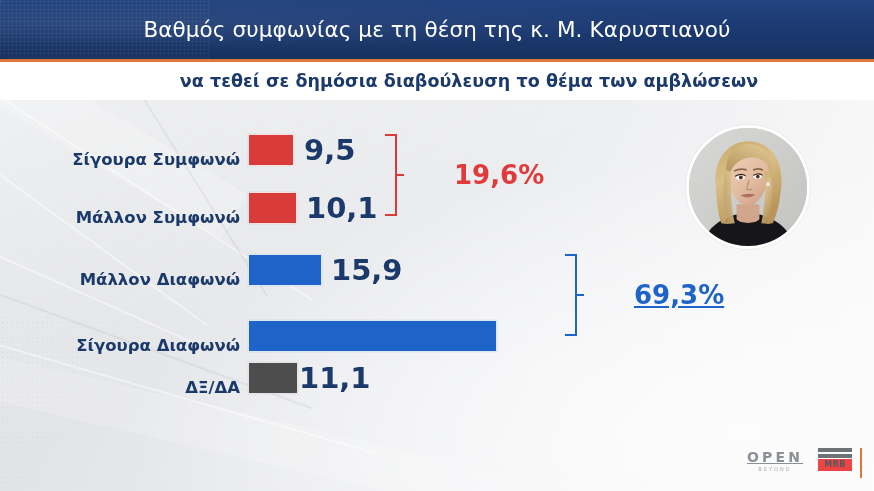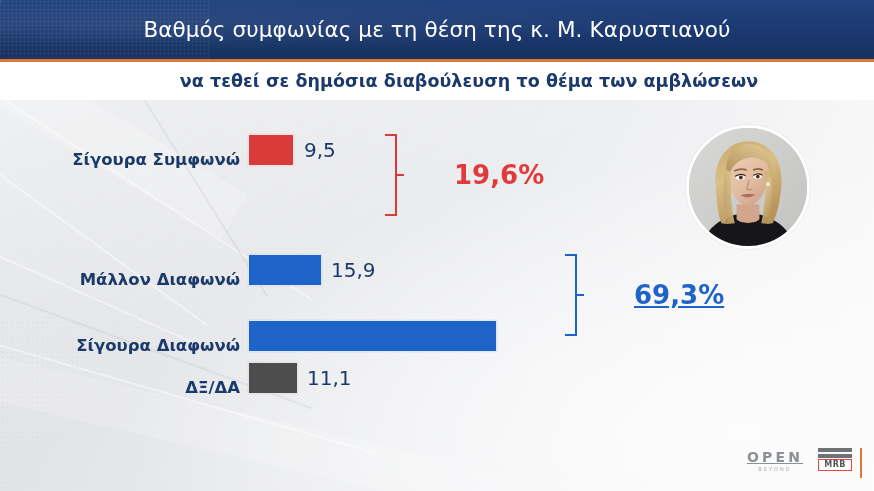--- a/index.html
+++ b/index.html
@@ -91,21 +91,21 @@
     position:absolute; height:32px; top:4px;
     border:1px solid rgba(255,255,255,.85);
     box-shadow:0 0 0 .5px rgba(0,0,0,.06);
   }
   .bar.red   { background:#d93b3b; }
   .bar.blue  { background:#1e63c8; }
   .bar.gray  { background:#4d4d4d; }
   .bar-value {
     position:absolute; top:4px; height:32px;
     display:flex; align-items:center;
-    color:#1b3a6b; font-size:20px; font-weight:normal; white-space:nowrap;
+    color:#1b3a6b; font-size:29px; font-weight:bold; white-space:nowrap;
   }
 
   
   .bracket { position:absolute; }
   .bracket .vline { position:absolute; left:10px; top:0; bottom:0; width:2px; }
   .bracket .tick-t, .bracket .tick-b, .bracket .tick-m { position:absolute; height:2px; }
   .bracket .tick-t { top:0;    left:0;  width:12px; }
   .bracket .tick-b { bottom:0; left:0;  width:12px; }
   .bracket .tick-m { top:50%;  left:11px; width:8px; margin-top:-1px; }
   .bracket-label {
@@ -136,21 +136,21 @@
     line-height:14px;
     text-decoration:underline;
   }
   .logo-open-sub {
     color:#a7abb1; font-size:5px; font-weight:normal; letter-spacing:2.1px;
     line-height:8px; margin-top:1px;
   }
   .logo-mrb { position:absolute; left:74px; top:0px; width:34px; }
   .mrb-bar { height:4px; background:#6e7176; margin-bottom:1.5px; }
   .mrb-box {
-    height:12px; background:#ffffff; border:1px solid #ef4444;
+    height:12px; background:#ffffff; border:6px solid #ef4444;
     display:flex; align-items:center; justify-content:center;
   }
   .mrb-text { color:#55585d; font-size:8px; font-weight:bold; letter-spacing:.4px; line-height:8px; }
   .orange-rule { position:absolute; left:116px; top:0px; width:2px; height:30px; background:#e0763a; }
 </style>
 </head>
 <body>
 
 <div class="header">
   <div class="header-title">Βαθμός συμφωνίας με τη θέση της κ. Μ. Καρυστιανού</div>
@@ -173,20 +173,27 @@
   <div class="dotgrid"></div>
 
   <div class="row" style="top:30px; width:874px;">
     <div class="label-box">
       <div class="row-label">Σίγουρα Συμφωνώ</div>
     </div>
     <div class="bar red" style="left:248px; width:46px;"></div>
     <div class="bar-value" style="left:304px;">9,5</div>
   </div>
 
+  <div class="row" style="top:88px; width:874px;">
+    <div class="label-box">
+      <div class="row-label">Μάλλον Συμφωνώ</div>
+    </div>
+    <div class="bar red" style="left:248px; width:49px;"></div>
+    <div class="bar-value" style="left:306px;">10,1</div>
+  </div>
 
   <div class="bracket red" style="left:385px; top:34px; height:82px;">
     <div class="tick-t"></div>
     <div class="vline"></div>
     <div class="tick-b"></div>
     <div class="tick-m"></div>
     <div class="bracket-label">19,6%</div>
   </div>
 
   <div class="row" style="top:150px; width:764px;">
@@ -210,21 +217,21 @@
     <div class="tick-b"></div>
     <div class="tick-m"></div>
     <div class="bracket-label">69,3%</div>
   </div>
 
   <div class="row" style="top:258px; width:874px;">
     <div class="label-box">
       <div class="row-label">ΔΞ/ΔΑ</div>
     </div>
     <div class="bar gray" style="left:248px; width:50px;"></div>
-    <div class="bar-value" style="left:307px;text-align:center;">11,1</div>
+    <div class="bar-value" style="left:299px;text-align:center;">11,1</div>
   </div>
 
 </div>
 
 <div class="portrait-wrap">
   <svg class="portrait-svg" viewBox="0 0 124 124">
     <defs>
       <linearGradient id="bgg" x1="0" y1="0" x2="1" y2="1">
         <stop offset="0%" stop-color="#d8d8d6"></stop>
         <stop offset="100%" stop-color="#c2c2c0"></stop>

